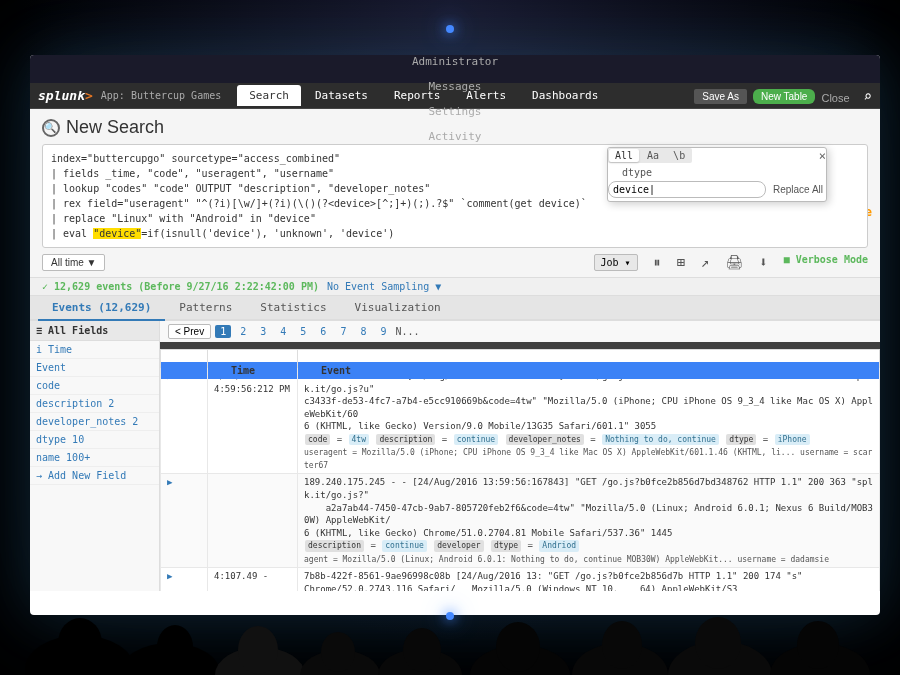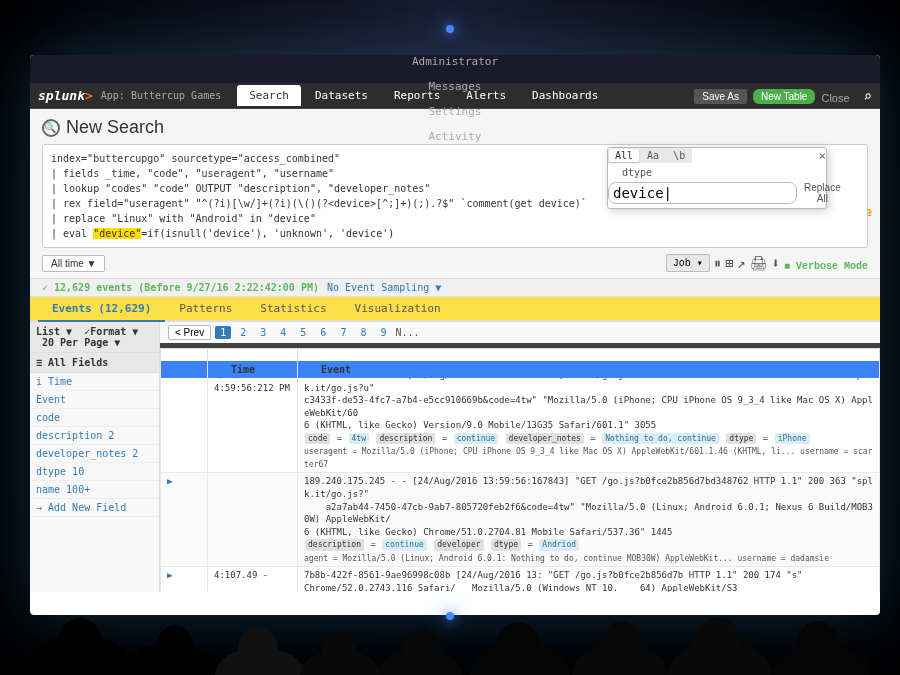--- a/index.html
+++ b/index.html
@@ -273,21 +273,21 @@
       color: #555;
       width: 44px;
       text-align: right;
     }
 
     .fr-input {
       flex: 1;
       border: 1px solid #bbb;
       border-radius: 8px;
       padding: 2px 4px;
-      font-size: 14px;
+      font-size: 10px;
       font-family: monospace;
       outline: none;
     }
 
     .fr-replace-btn {
       background: none;
       border: none;
       cursor: pointer;
       color: #555;
       font-size: 10px;
@@ -308,23 +308,22 @@
       border-radius: 2px;
       padding: 2px 8px;
       font-size: 10px;
       cursor: pointer;
       color: #333;
     }
 
     .search-controls-right {
       margin-left: auto;
       display: flex;
-      align-items: flex-end;
-      gap: 4px;
-      font-family: Liberation Mono, monospace;
+      align-items: flex-start;
+      gap: 16px;
     }
 
     .verbose-mode {
       color: #5cb85c;
       font-size: 10px;
       font-weight: bold;
       cursor: pointer;
     }
 
     
@@ -353,21 +352,21 @@
       background: #fff;
       border: 1px solid #bbb;
       border-radius: 2px;
       padding: 1px 6px;
       font-size: 10px;
       cursor: pointer;
     }
 
     
     .results-tabs {
-      background: #fde047;
+      background: #e5e5e5;
       border-bottom: 2px solid #ddd;
       display: flex;
       align-items: center;
       padding: 0 8px;
       gap: 0;
     }
 
     .results-tab {
       padding: 5px 14px;
       font-size: 11px;
@@ -436,21 +435,21 @@
       top: 0;
       bottom: 0;
       width: 100%;
       background: #5cb85c;
       opacity: 0.3;
     }
 
     
     .pagination-bar {
       background: #f8f8f8;
-      border-bottom: 5px solid #404040;
+      border-bottom: 7px solid #404040;
       display: flex;
       align-items: center;
       padding: 3px 8px;
       gap: 4px;
       font-size: 10px;
     }
 
     .page-btn {
       background: #fff;
       border: 1px solid #bbb;
@@ -709,25 +708,20 @@
     <div class="results-tab active">Events (12,629)</div>
     <div class="results-tab">Patterns</div>
     <div class="results-tab">Statistics</div>
     <div class="results-tab">Visualization</div>
   </div>
 
 
   <div style="display:flex; height:calc(100% - 290px); overflow:hidden;">
 
     <div style="width:130px; flex-shrink:0; background:#f8f8f8; border-right:1px solid #ddd; overflow-y:auto; font-size:10px;">
-      <div class="left-panel-header">
-        <span>List ▼</span>
-        <span style="margin-left:6px;">✓Format ▼</span>
-        <span style="margin-left:6px;">20 Per Page ▼</span>
-      </div>
       <div class="left-panel-header">≡ All Fields</div>
       <div class="left-panel-item">i Time</div>
       <div class="left-panel-item">Event</div>
       <div class="left-panel-item">code</div>
       <div class="left-panel-item">description 2</div>
       <div class="left-panel-item">developer_notes 2</div>
       <div class="left-panel-item">dtype 10</div>
       <div class="left-panel-item">name 100+</div>
       <div class="left-panel-item blue-link">→ Add New Field</div>
     </div>

